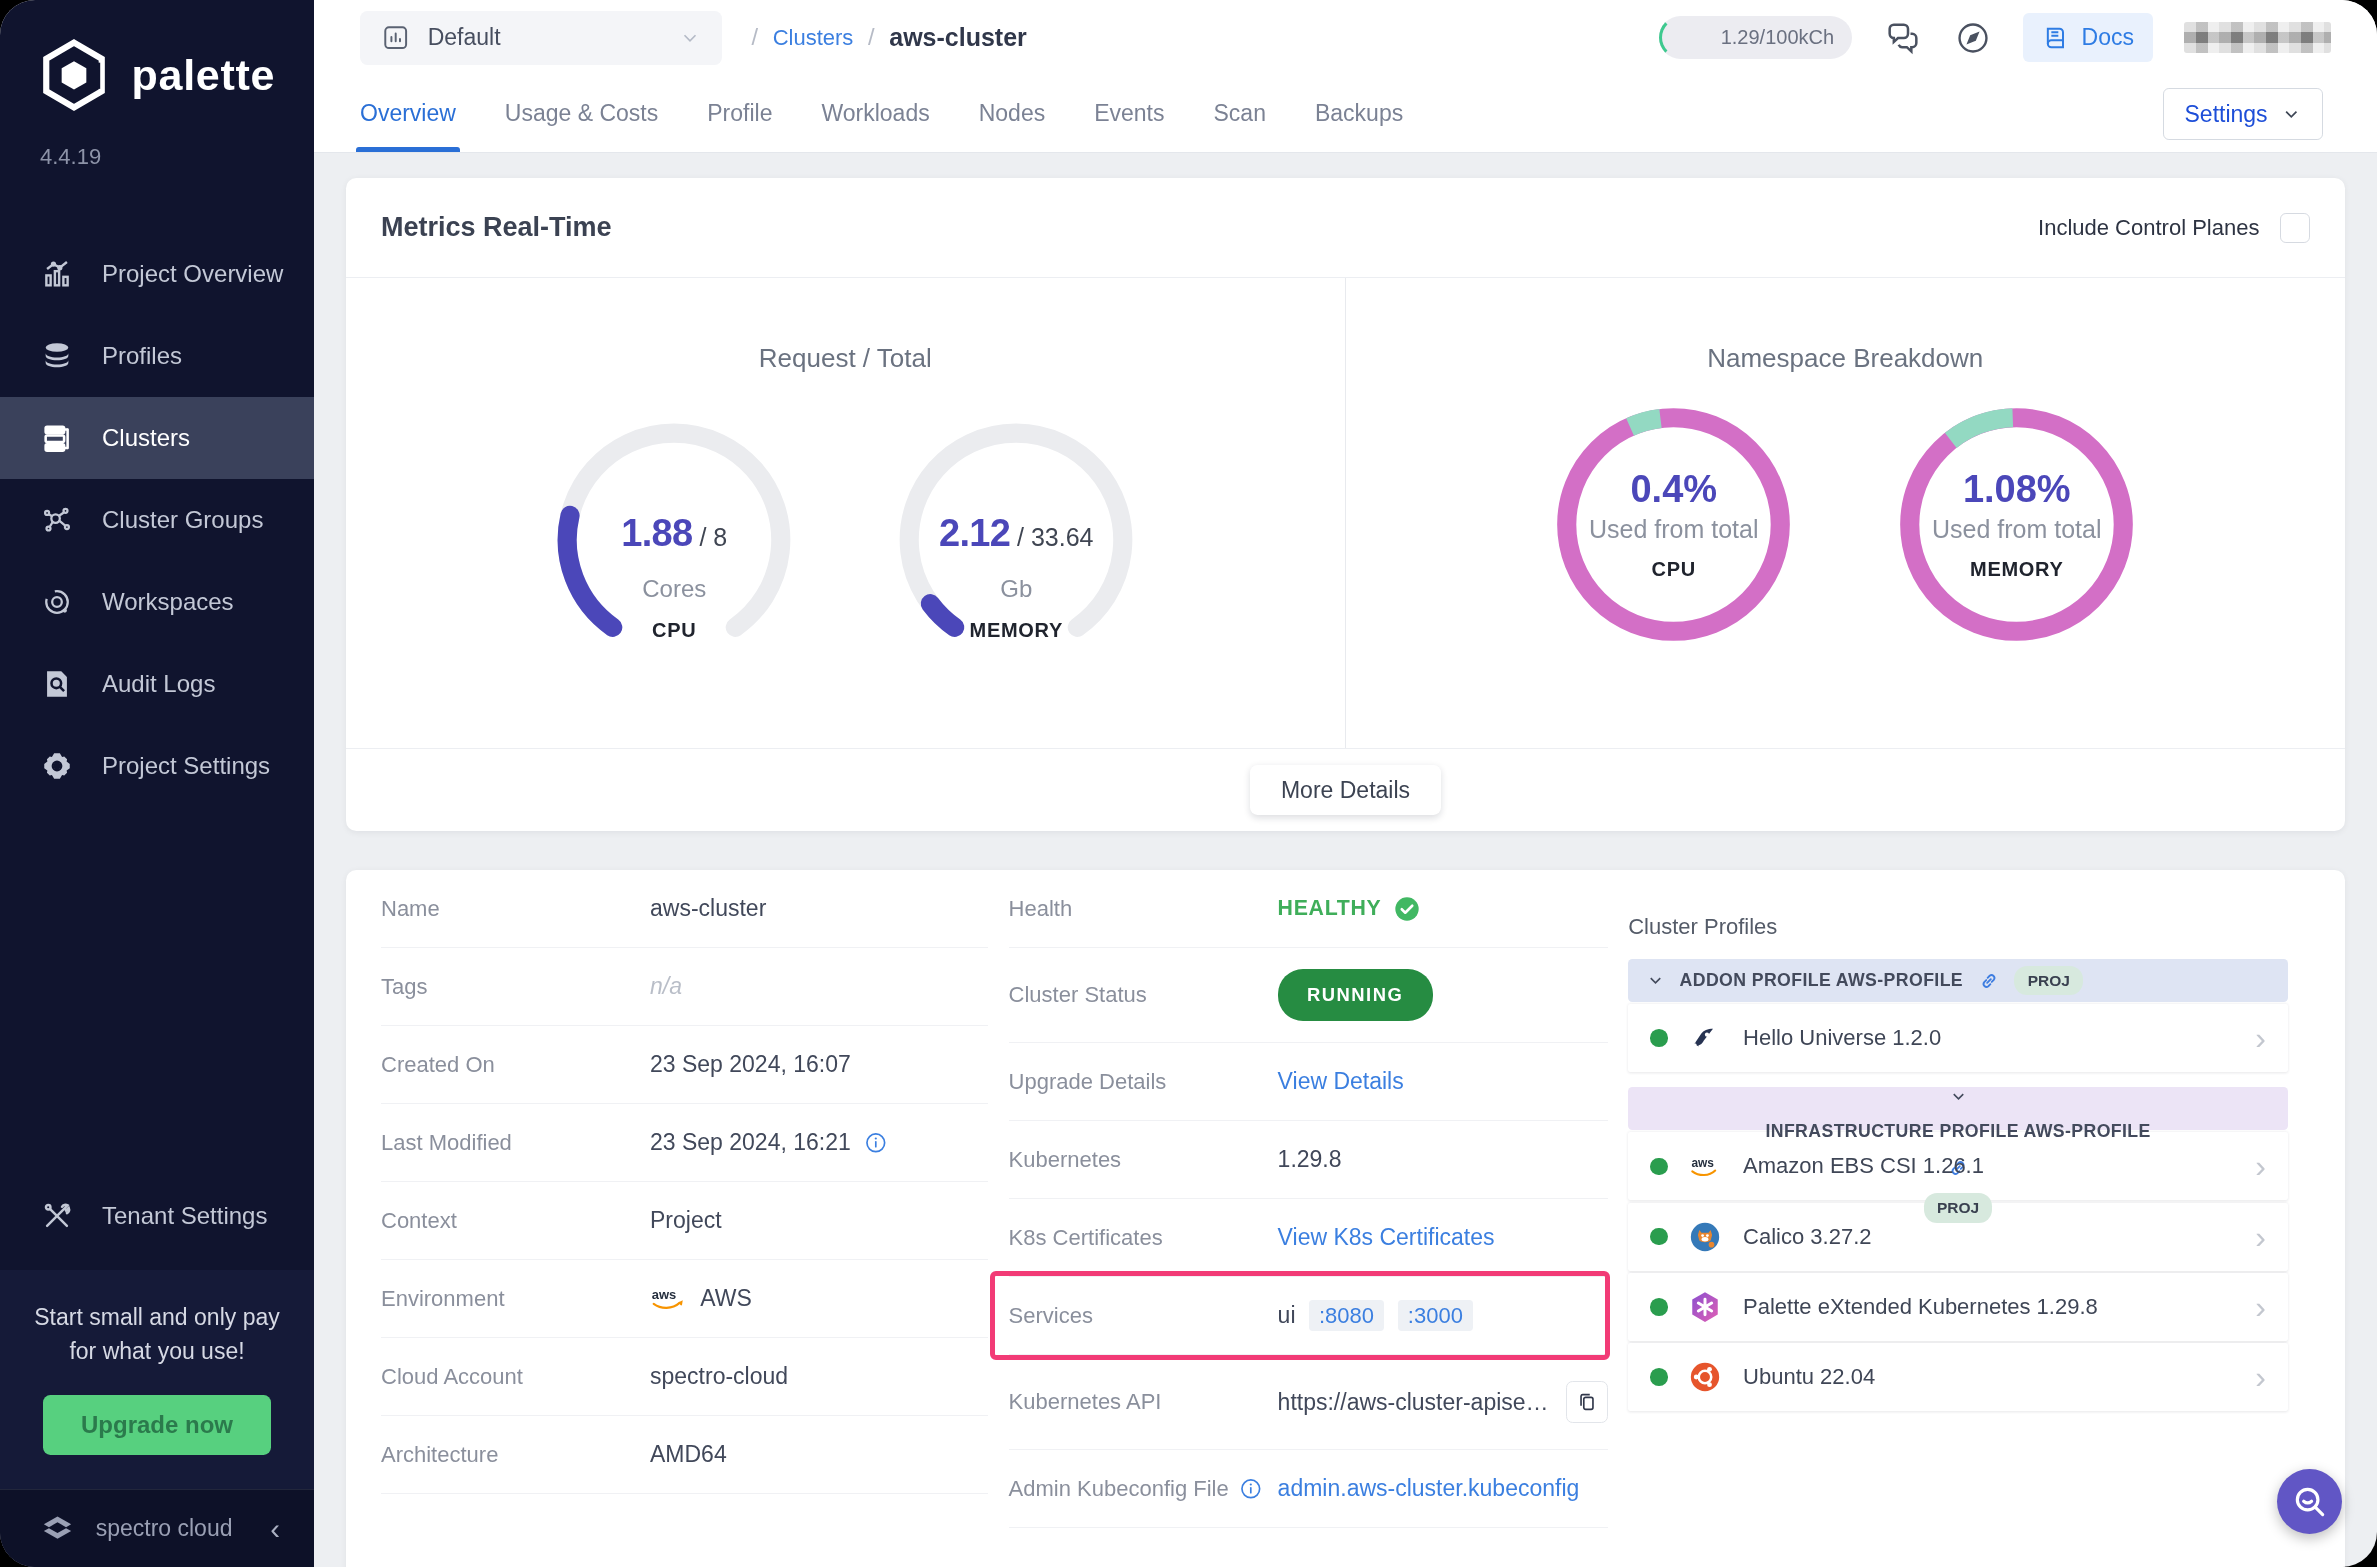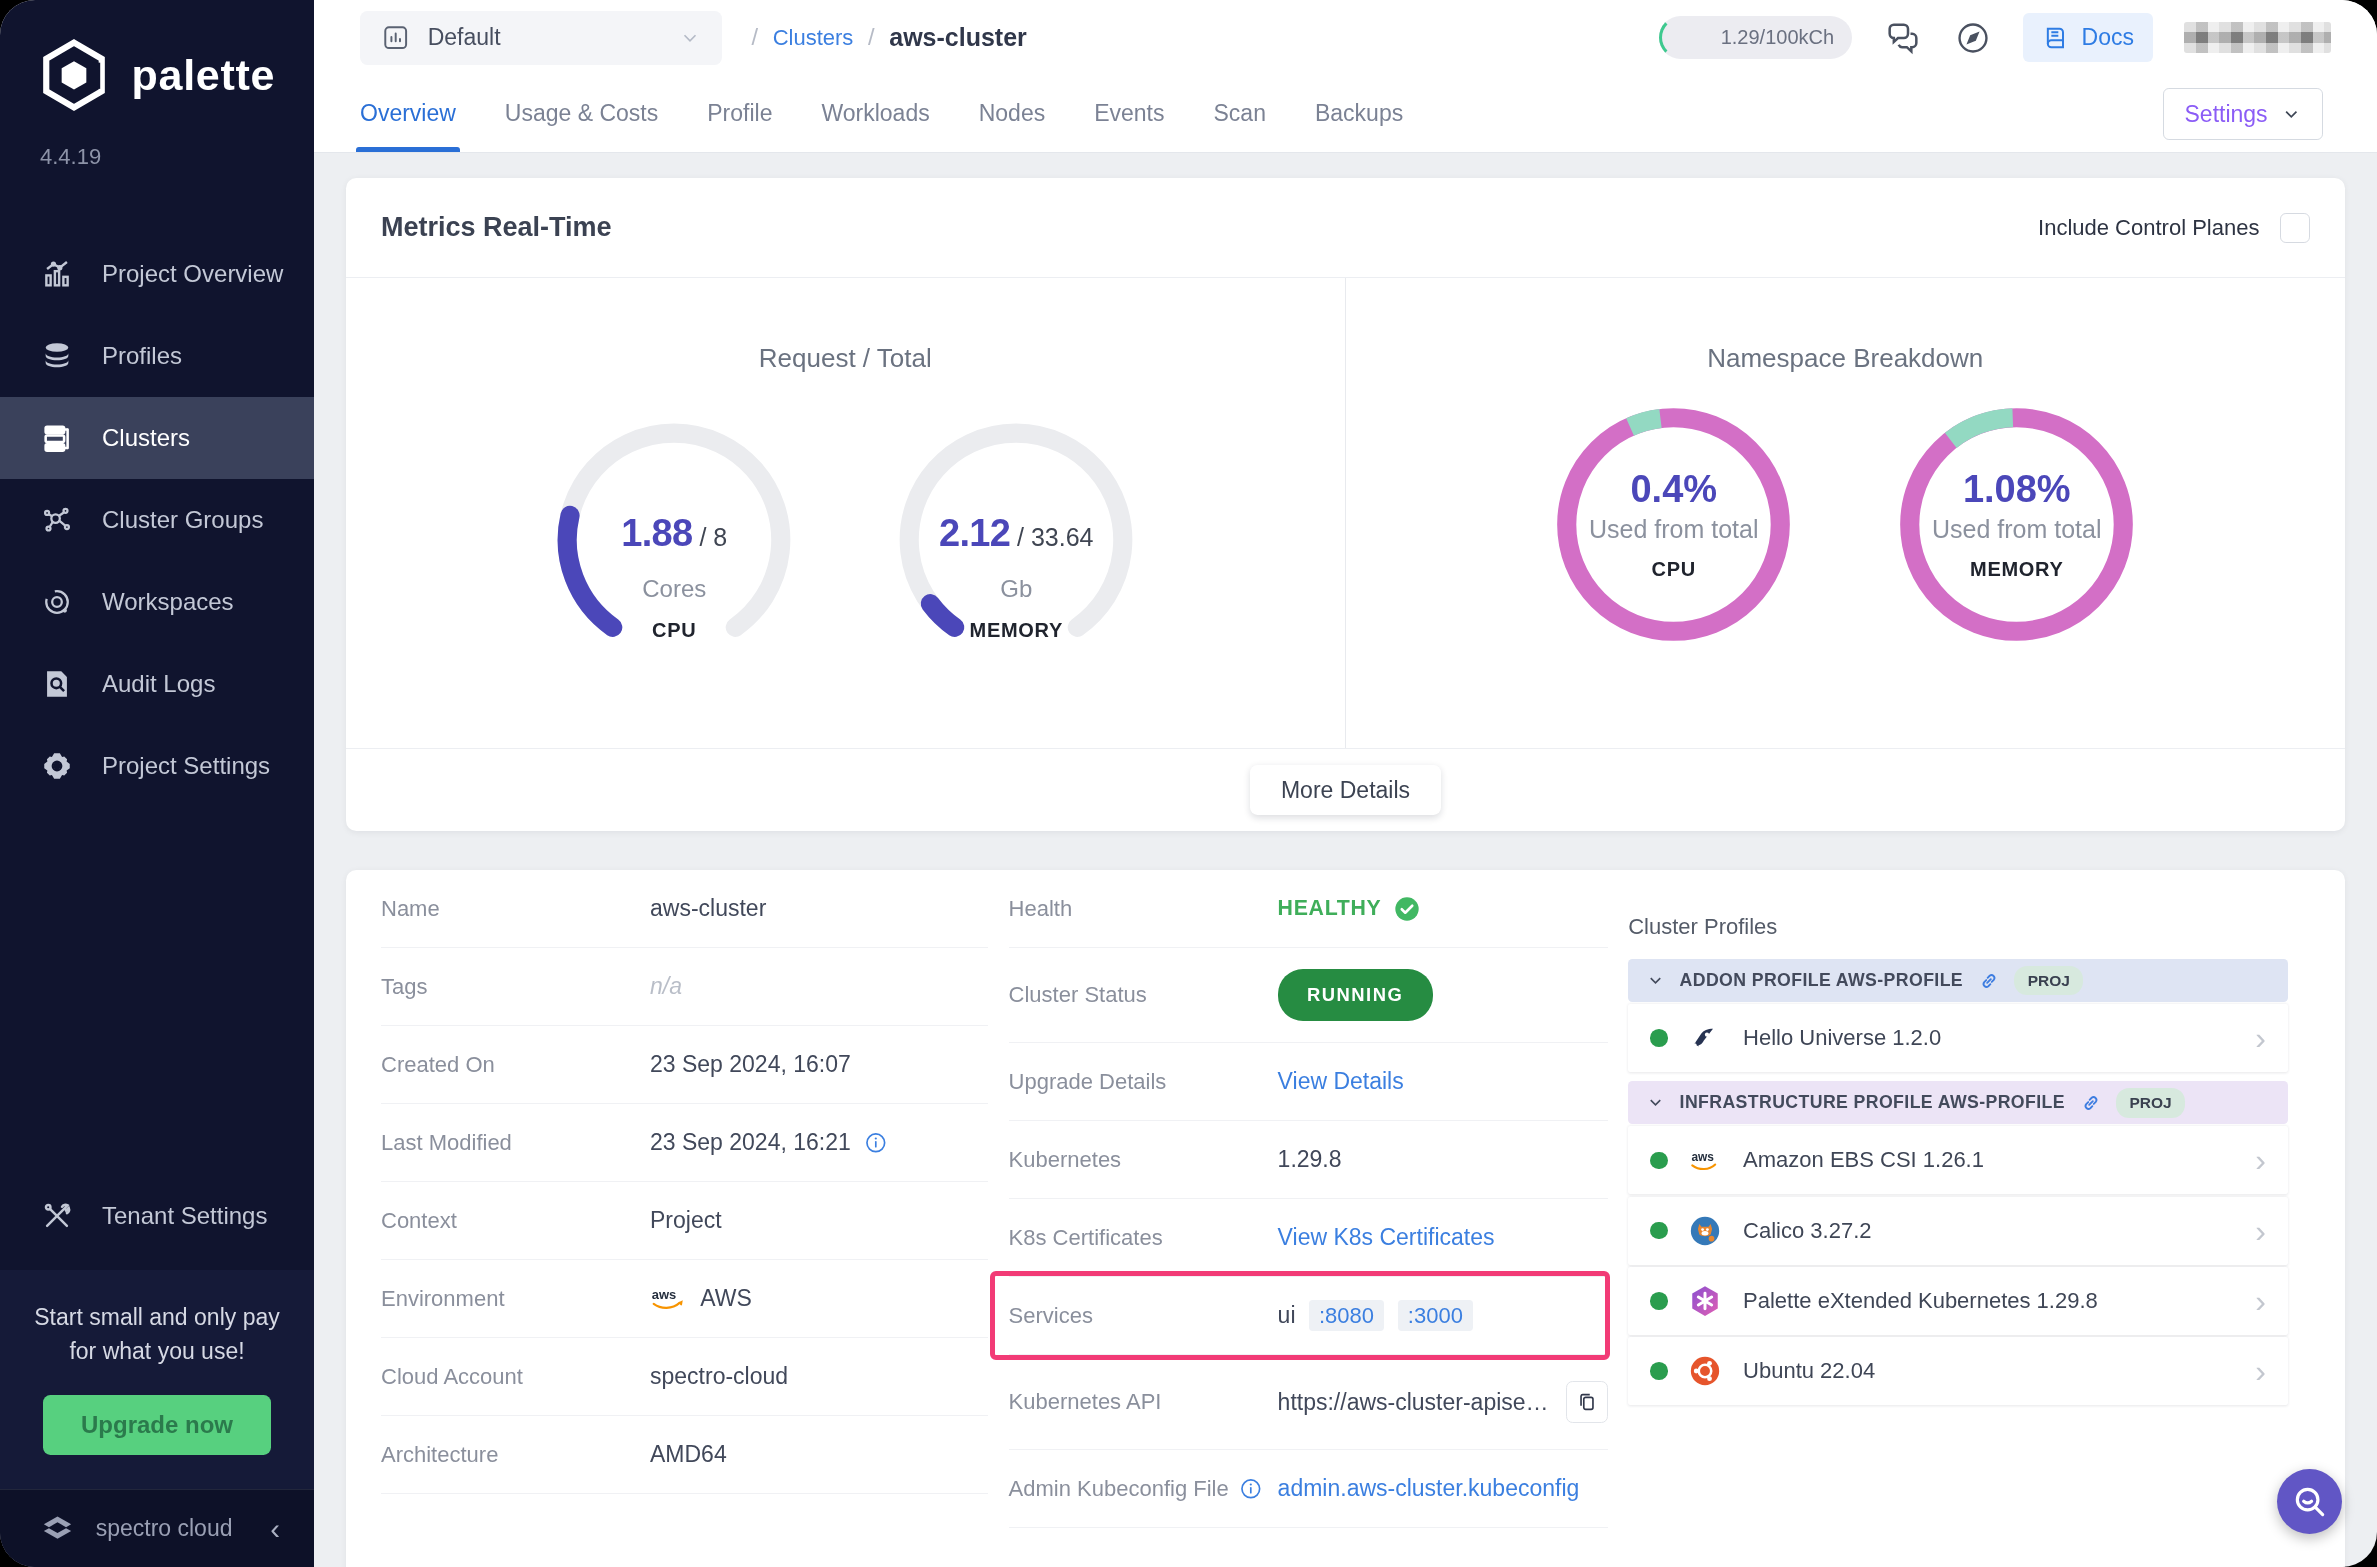--- a/index.html
+++ b/index.html
@@ -48,21 +48,21 @@
     background:repeating-linear-gradient(90deg,#c7c7c7 0 11.8px,#8f8f8f 11.8px 23.6px,#e2e2e2 23.6px 35px),
                repeating-linear-gradient(0deg,rgba(255,255,255,.45) 0 10.3px,rgba(0,0,0,.12) 10.3px 20.6px);
     background-blend-mode:overlay;}
 
   .tabsbar{height:77px;background:#fff;display:flex;align-items:flex-end;gap:49px;padding:0 46px;
     border-bottom:0.7px solid #e4e7ec;position:relative;}
   .tab{font-size:23px;color:#7b8294;cursor:pointer;position:relative;height:100%;display:flex;align-items:center;}
   .tab.active{color:#2a6fd6;}
   .tab.active::after{content:"";position:absolute;left:-4.4px;right:-4.4px;bottom:0;height:5.2px;background:#2a6fd6;border-radius:2.9px 2.9px 0 0;}
   .settings-btn{position:absolute;right:54px;top:13.2px;height:50px;background:#fff;border:0.7px solid #d5dae1;
-    border-radius:5.9px;display:flex;align-items:center;gap:13.2px;padding:0 20.6px;font-size:23px;color:#8b5cf6;cursor:pointer;}
+    border-radius:5.9px;display:flex;align-items:center;gap:13.2px;padding:0 20.6px;font-size:23px;color:#1d4ed8;cursor:pointer;}
 
   .content{flex:1;padding:25px 32px 0;overflow:hidden;}
 
   
   .card{background:#fff;border-radius:10.3px;box-shadow:0 1.5px 5.9px rgba(16,24,40,.06);}
   .metrics-header{height:99px;display:flex;align-items:center;justify-content:space-between;
     padding:0 35px;border-bottom:0.7px solid #eceef2;}
   .metrics-title{font-size:27px;font-weight:600;color:#3b4252;}
   .include-cp{display:flex;align-items:center;gap:20.6px;font-size:22px;color:#2d3342;}
   .checkbox{width:28px;height:28px;border:1.5px solid #d6dae1;border-radius:5.9px;background:#fff;cursor:pointer;}
@@ -103,21 +103,21 @@
   .api-text{max-width:309px;overflow:hidden;text-overflow:ellipsis;white-space:nowrap;}
   .copy-btn{width:40px;height:40px;border:0.7px solid #e2e5ea;border-radius:6.6px;display:flex;align-items:center;
     justify-content:center;cursor:pointer;background:#fff;flex-shrink:0;}
   .row-tall{min-height:94px;}
 
   
   .profiles-title{margin-top:44px;font-size:22px;color:#545b68;}
   .pgroup-header{margin-top:19px;height:43px;border-radius:4.4px;display:flex;align-items:center;gap:14.7px;
     padding:0 17.7px;cursor:pointer;}
   .pgroup-header.addon{background:#dee4f3;}
-  .pgroup-header.infra{background:#ece4f6;margin-top:9px;}
+  .pgroup-header.infra{background:#ece4f6;margin-top:15px;flex-direction:column;}
   .pgroup-name{font-size:17.7px;font-weight:700;color:#434a5c;letter-spacing:0.4px;}
   .proj-badge{background:#d7e9de;color:#3a4150;font-size:15.5px;font-weight:700;padding:5.9px 13.2px;border-radius:13.2px;}
   .prow{height:68px;margin-top:2.2px;background:#fff;box-shadow:0 0.7px 2.9px rgba(16,24,40,.10);border-radius:2.2px;
     display:flex;align-items:center;gap:20.6px;padding:0 22px;cursor:pointer;}
   .prow:first-of-type{margin-top:7.4px;}
   .pdot{width:17.7px;height:17.7px;border-radius:50%;background:#2a9d4e;flex-shrink:0;}
   .picon{width:34px;height:34px;display:flex;align-items:center;justify-content:center;flex-shrink:0;}
   .pname{font-size:22px;color:#3f4656;}
   .pchev{margin-left:auto;color:#c3c7cf;font-size:32px;line-height:1;}
 

